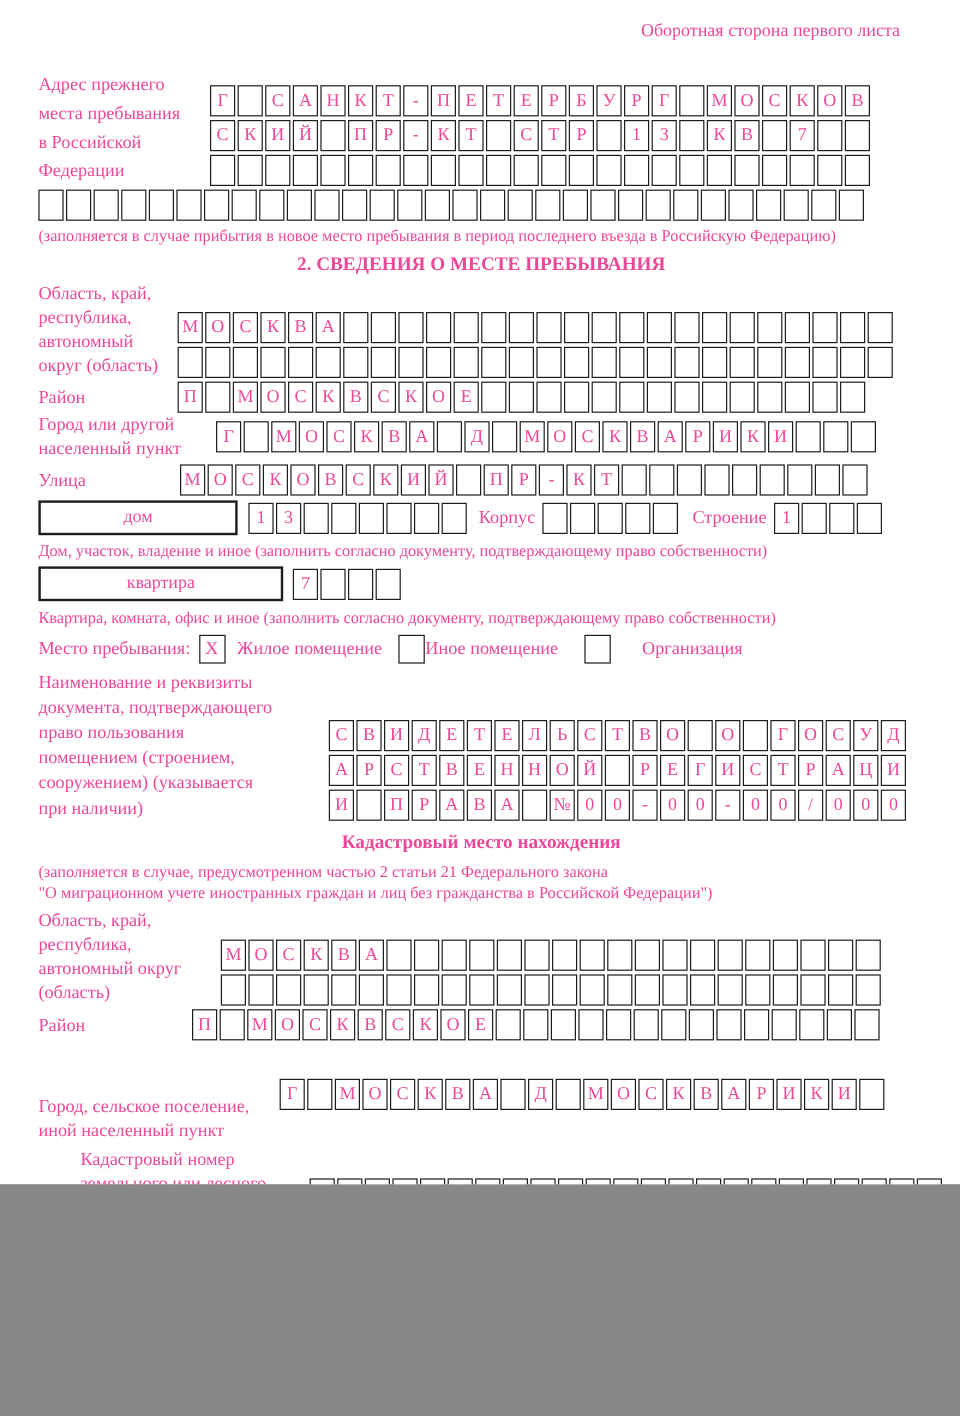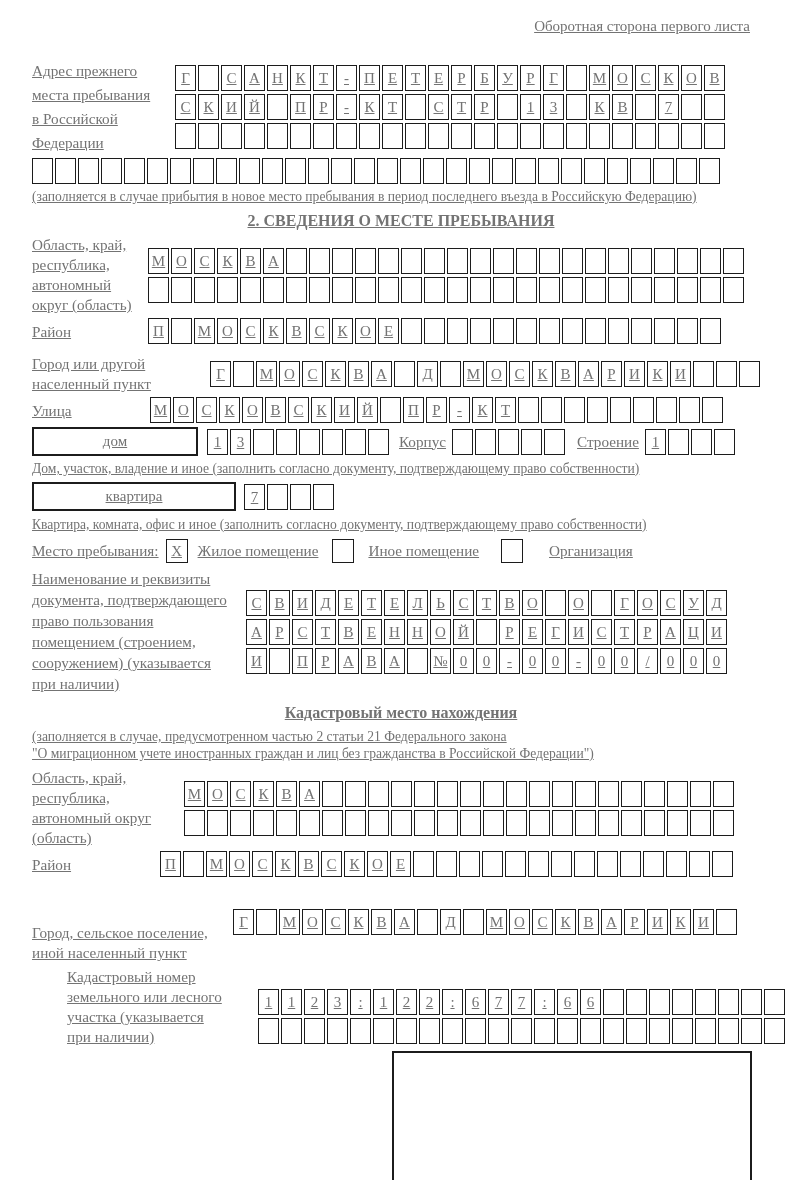--- a/index.html
+++ b/index.html
@@ -1,25 +1,25 @@
 <!DOCTYPE html>
 <html><head>
 <meta charset="utf-8">
 <style>
   * { margin:0; padding:0; box-sizing:content-box; }
   html,body { background:#888; }
   .page {
-    width:800px; height:1180px; background:#ffffff; margin:0 auto;
-    font-family:"Liberation Serif","DejaVu Serif",serif; color:#737373;
-    position:relative; overflow:hidden;text-decoration:underline;
+    width:800px; height:987px; background:#ffffff; margin:0 auto;
+    font-family:"Liberation Serif","DejaVu Serif",serif; color:#ec4899;
+    position:relative; overflow:hidden;
   }
   .content { padding:18px 30px 0 32px; }
   .corner-note { text-align:right; font-size:15px; padding-right:20px; }
 
-  .frow { display:flex; align-items:center; }
+  .frow { display:flex; align-items:flex-end; }
   .vcenter { align-items:center; }
   .lbl { font-size:15.2px; line-height:21px; white-space:pre-line; flex-shrink:0; }
   .lbl-sm { line-height:20px; }
 
   .boxcol { display:flex; flex-direction:column; gap:3px; }
   .boxrow { display:flex; gap:2px; flex-shrink:0; }
   .cell {
     width:19px; height:24px; border:1.5px solid #1c1c1c;
     font-size:15px; line-height:24px; text-align:center;
     font-family:"Liberation Serif","DejaVu Serif",serif; background:#fff;
@@ -255,21 +255,21 @@
           <span class="cell"></span>
           <span class="cell"></span>
           <span class="cell"></span>
           <span class="cell"></span>
           <span class="cell"></span>
           <span class="cell"></span>
           <span class="cell"></span>
         </div>
     </div>
 
-    <div class="frow vcenter" style="margin-top:10px;gap:30px;">
+    <div class="frow vcenter" style="margin-top:0;">
       <div class="lbl lbl-sm" style="width:148px;">Город или другой
 населенный пункт</div>
       <div class="boxrow">
           <span class="cell">Г</span>
           <span class="cell"></span>
           <span class="cell">М</span>
           <span class="cell">О</span>
           <span class="cell">С</span>
           <span class="cell">К</span>
           <span class="cell">В</span>
@@ -363,26 +363,26 @@
           <span class="cell"></span>
         </div>
     </div>
     <div class="caption" style="margin-top:5px;">Квартира, комната, офис и иное (заполнить согласно документу, подтверждающему право собственности)</div>
 
     <div class="frow vcenter" style="margin-top:6px;">
       <div class="inline-lbl">Место пребывания:</div>
       <div class="chk" style="margin-left:7px;">X</div>
       <div class="inline-lbl" style="margin-left:10px;">Жилое помещение</div>
       <div class="chk" style="margin-left:14px;"></div>
-      <div class="inline-lbl" style="margin-left:14px;">Иное помещение</div>
+      <div class="inline-lbl" style="">Иное помещение</div>
       <div class="chk" style="margin-left:22px;"></div>
       <div class="inline-lbl" style="margin-left:26px;">Организация</div>
     </div>
 
-    <div class="frow" style="margin-top:5px;">
+    <div class="frow" style="margin-top:5px;gap:28px;">
       <div class="lbl" style="width:214px; line-height:21px;">Наименование и реквизиты
 документа, подтверждающего
 право пользования
 помещением (строением,
 сооружением) (указывается
 при наличии)</div>
       <div class="boxcol" style="padding-top:2px;">
         <div class="boxrow">
             <span class="cell">С</span>
             <span class="cell">В</span>

